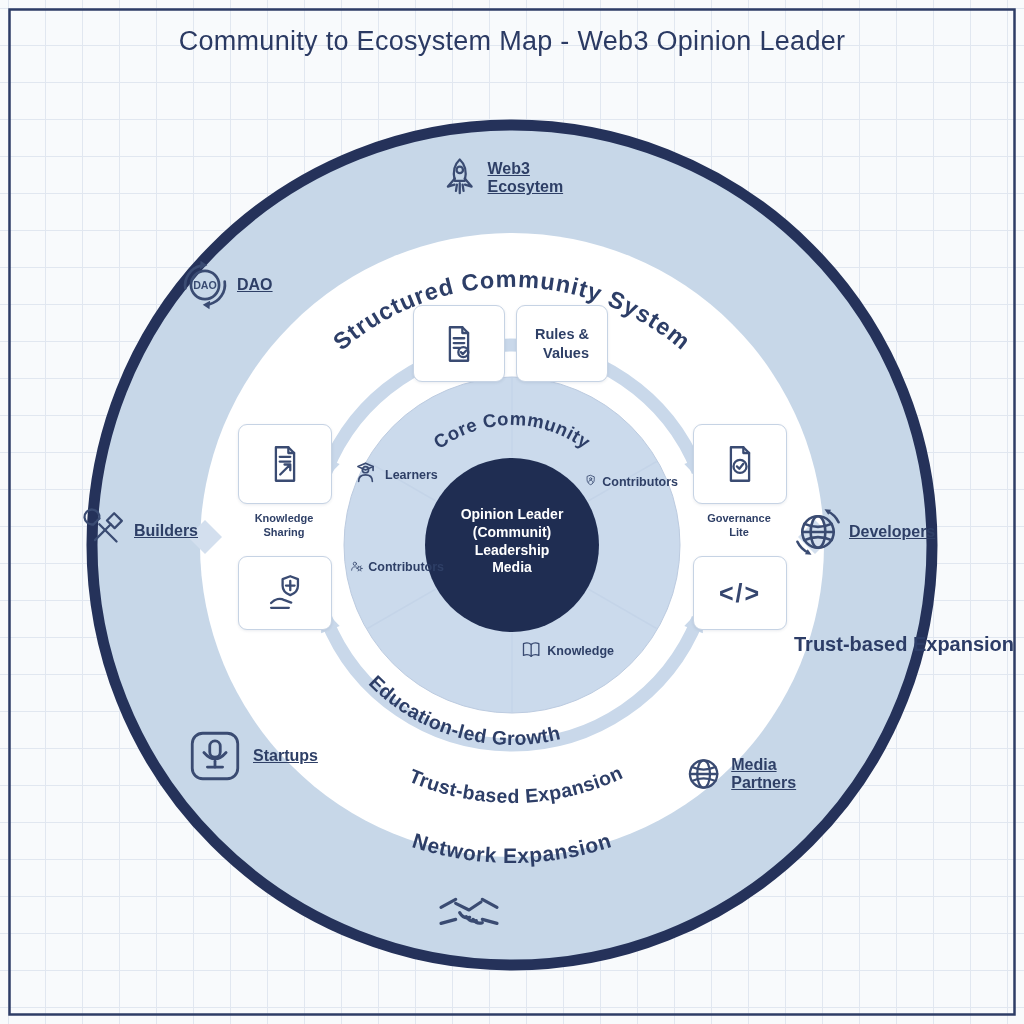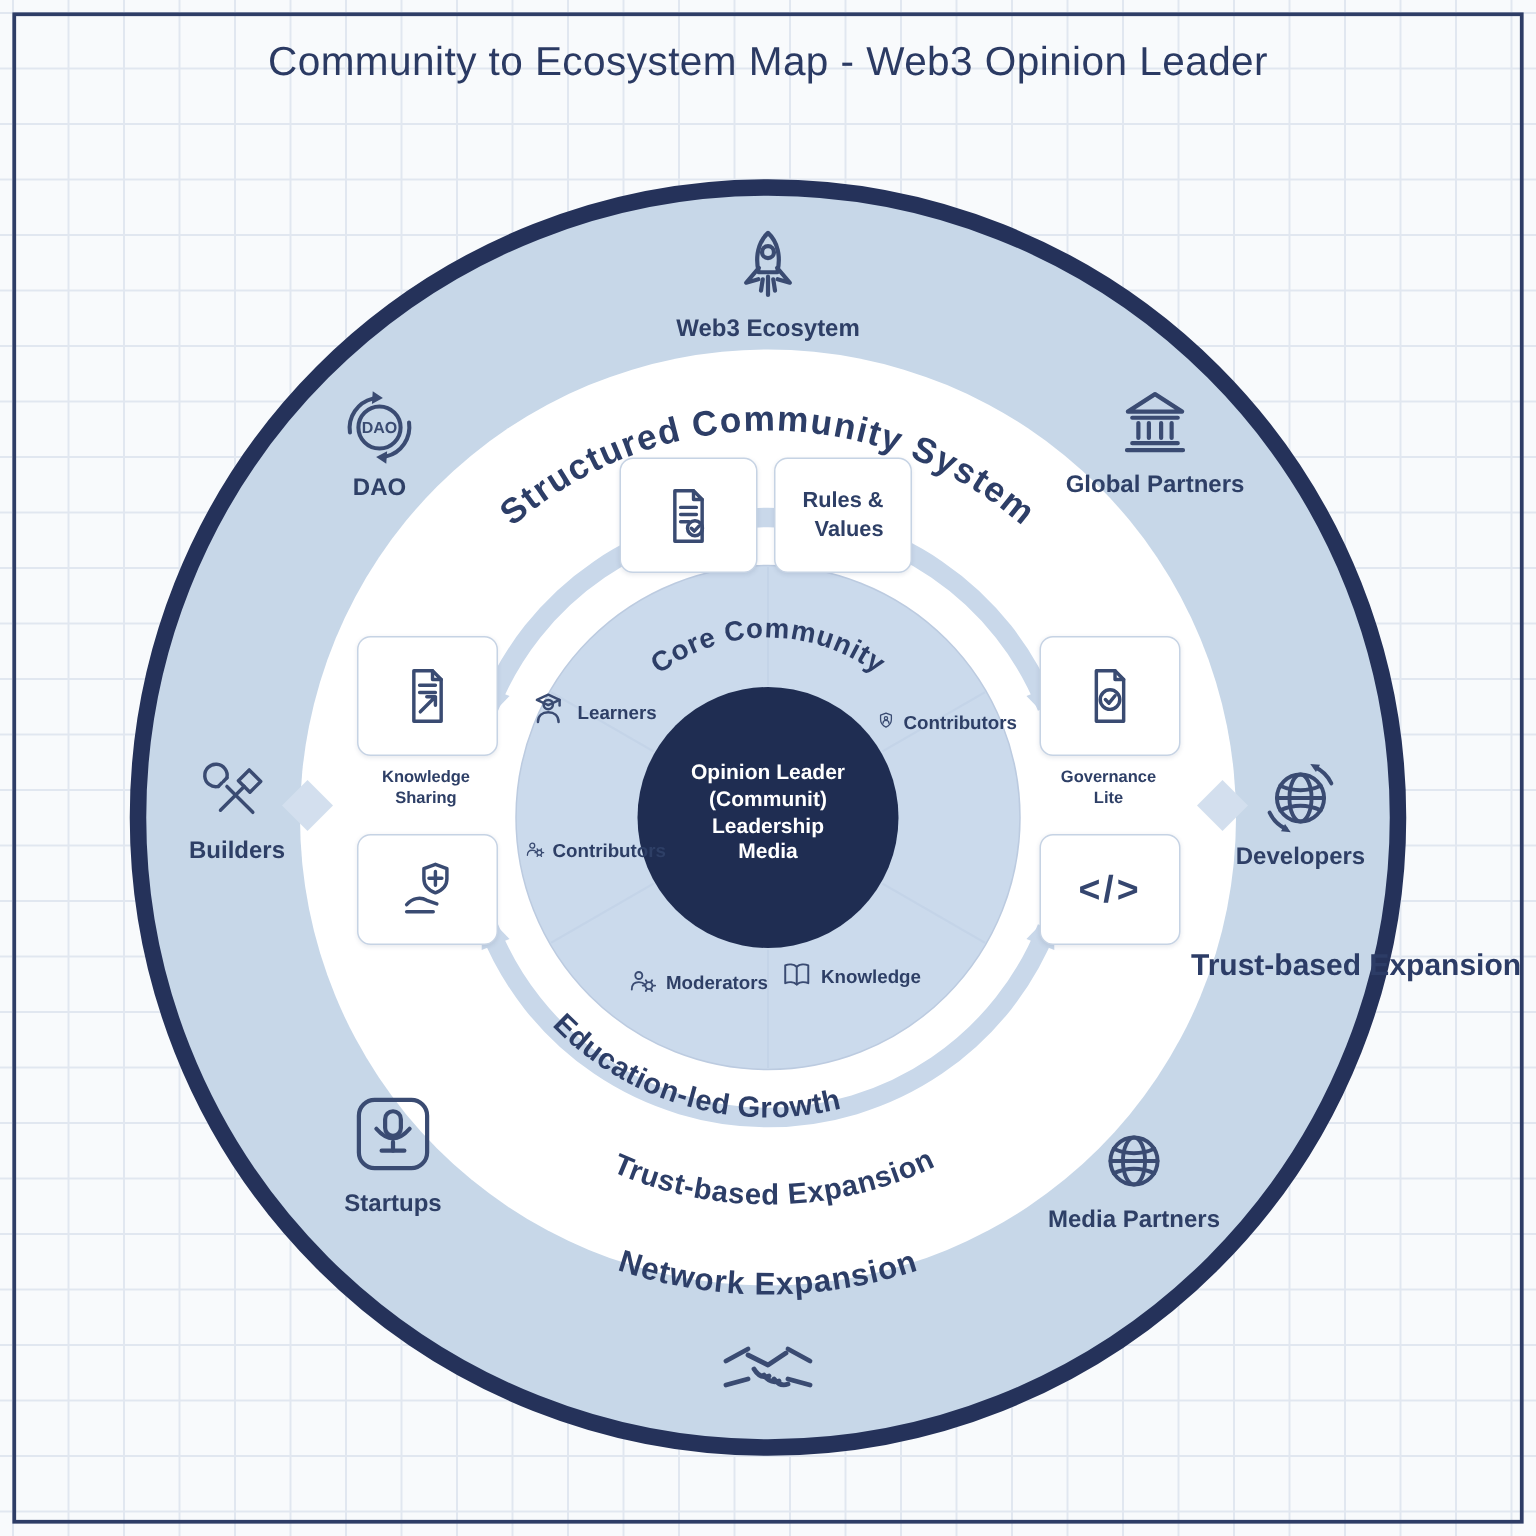--- a/index.html
+++ b/index.html
@@ -23,22 +23,22 @@
   .arc-trust{font-size:19.5px;letter-spacing:.4px;}
   .arc-net{font-size:21px;letter-spacing:.6px;}
   .card{position:absolute;background:#ffffff;border:1.5px solid #c6d3e4;border-radius:9px;
     display:flex;align-items:center;justify-content:center;
     box-shadow:0 1px 3px rgba(44,62,100,.10);}
   .card-text{font-size:14.5px;font-weight:bold;color:#2e3f66;text-align:right;
     white-space:pre-line;line-height:1.3;}
   .code-text{font-size:25px;font-weight:bold;color:#35466f;letter-spacing:2px;}
   .side-label{position:absolute;font-size:11px;font-weight:bold;color:#2e3f66;
     text-align:center;white-space:pre-line;line-height:1.28;}
-  .outer-item{position:absolute;display:flex;flex-direction:column;align-items:center;gap:5px;
-    color:#2e3f66;font-weight:bold;font-size:16px;text-align:left;width:150px;}
+  .outer-item{position:absolute;display:flex;flex-direction:row;align-items:center;gap:5px;
+    color:#2e3f66;font-weight:bold;font-size:16px;text-align:left;width:150px;text-decoration:underline;}
   .role{position:absolute;display:flex;align-items:center;gap:3px;
     color:#2e3f66;font-weight:bold;font-size:12.5px;width:96px;text-align:center;}
   .center-text{position:absolute;left:402px;top:506px;width:220px;text-align:center;
     color:#ffffff;font-weight:bold;font-size:14px;line-height:1.27;}
   .trust-right{position:absolute;left:794px;top:633px;font-size:20px;font-weight:bold;
     color:#2c3c66;white-space:nowrap;}
   
   .ic{display:block;}
   .ic *{stroke:#3a4b72;stroke-width:2.4;fill:none;stroke-linecap:round;stroke-linejoin:round;}
   .ic .f{fill:#3a4b72;stroke:none;}
@@ -119,29 +119,20 @@
       <circle cx="24" cy="24" r="12.5"></circle>
       <path d="M6.5 27 A18 18 0 0 1 20 6.9"></path>
       <path class="f" d="M20 2.5 L26 6.5 L19.5 10 Z"></path>
       <path d="M41.5 21 A18 18 0 0 1 28 41.1"></path>
       <path class="f" d="M28 45.5 L22 41.5 L28.5 38 Z"></path>
       <text x="24" y="27.5" text-anchor="middle" font-size="9.5">DAO</text>
     </svg>
     <span>DAO</span>
   </div>
 
-  <div class="outer-item" style="left:695px;top:254px;">
-    <svg class="ic" width="56" height="56" viewBox="0 0 48 48">
-      <path d="M8.5 17.5 L24 7.5 L39.5 17.5 Z"></path>
-      <path d="M11 21 H37"></path>
-      <path d="M14.5 24 V32.5 M20.5 24 V32.5 M27.5 24 V32.5 M33.5 24 V32.5"></path>
-      <path d="M11 35.5 H37 M8 39.5 H40"></path>
-    </svg>
-    <span>Global Partners</span>
-  </div>
 
   <div class="outer-item" style="left:83px;top:508px;">
     <svg class="ic" width="46" height="46" viewBox="0 0 48 48">
       <path d="M25 13 L32.5 5.5 L40.5 13.5 L33 21 Z"></path>
       <path d="M29 17 L12.5 33.5"></path>
       <path d="M11 17 A7.8 7.8 0 1 1 17 11"></path>
       <path d="M11 17 L13.5 14.5 M17 11 L14.5 13.5"></path>
       <path d="M17 17 L35 35"></path>
     </svg>
     <span>Builders</span>
@@ -272,29 +263,20 @@
     <svg class="ic" width="34" height="34" viewBox="0 0 48 48">
       <circle cx="19" cy="15" r="4.5"></circle>
       <path d="M10 33 C10 26.5 14 23.5 19 23.5 C22 23.5 25 24.5 26.8 26.5"></path>
       <circle cx="32" cy="28" r="4.5"></circle>
       <path d="M37.5 28 L40 28 M34.75 32.76 L36 34.93 M29.25 32.76 L28 34.93 M26.5 28 L24 28 M29.25 23.24 L28 21.07 M34.75 23.24 L36 21.07"></path>
     </svg>
     <span>Contributors</span>
   </div>
 
 
-  <div class="role" style="left:416px;top:638px;">
-    <svg class="ic" width="34" height="34" viewBox="0 0 48 48">
-      <circle cx="19" cy="15" r="4.5"></circle>
-      <path d="M10 33 C10 26.5 14 23.5 19 23.5 C22 23.5 25 24.5 26.8 26.5"></path>
-      <circle cx="32" cy="28" r="4.5"></circle>
-      <path d="M37.5 28 L40 28 M34.75 32.76 L36 34.93 M29.25 32.76 L28 34.93 M26.5 28 L24 28 M29.25 23.24 L28 21.07 M34.75 23.24 L36 21.07"></path>
-    </svg>
-    <span>Moderators</span>
-  </div>
 
   <div class="role" style="left:518px;top:634px;">
     <svg class="ic" width="33" height="33" viewBox="0 0 48 48">
       <path d="M24 13 C20.5 10 14.5 9.5 10 11.5 V33 C14.5 31 20.5 31.5 24 34.5 C27.5 31.5 33.5 31 38 33 V11.5 C33.5 9.5 27.5 10 24 13 Z"></path>
       <path d="M24 13 V34.5"></path>
     </svg>
     <span>Knowledge</span>
   </div>
 
   <div class="center-text">

